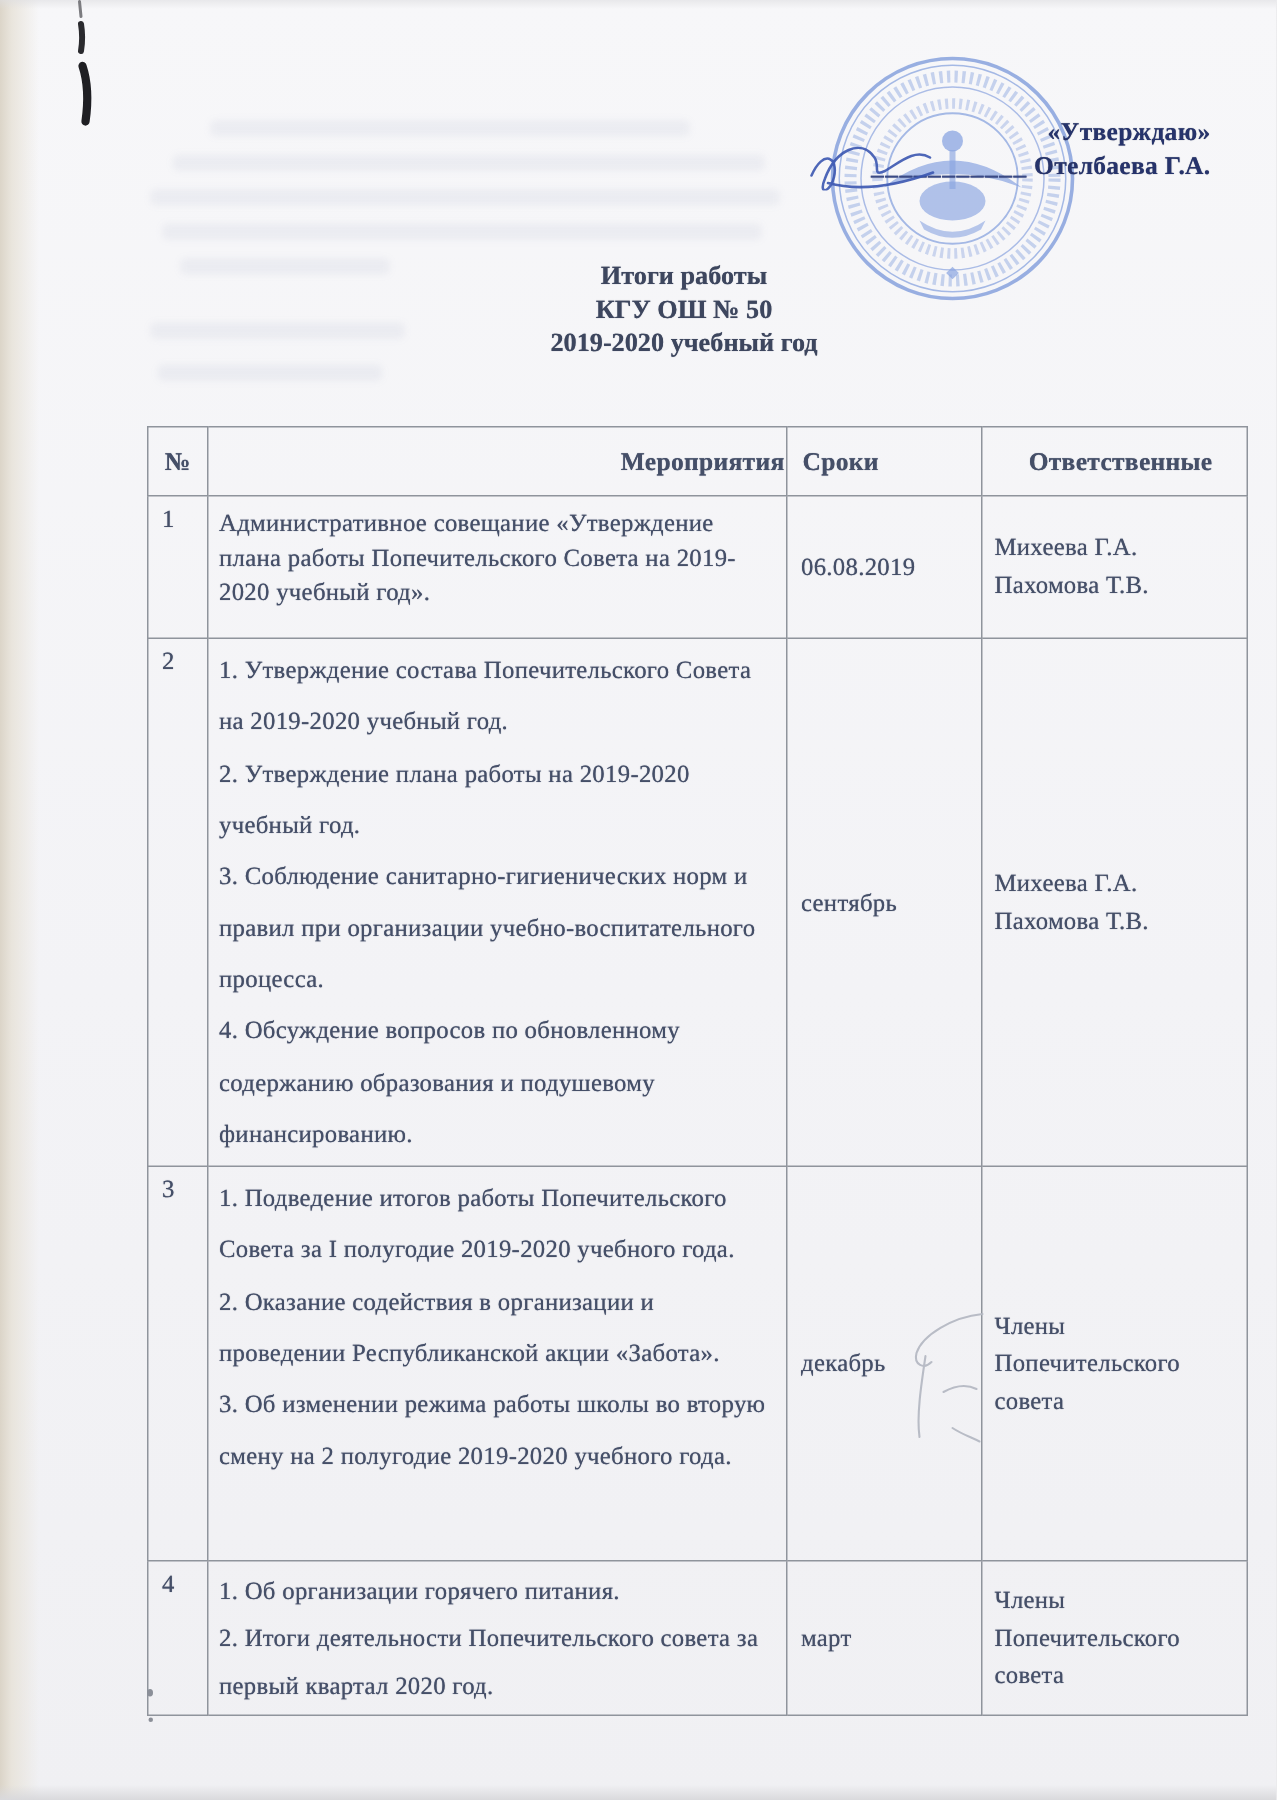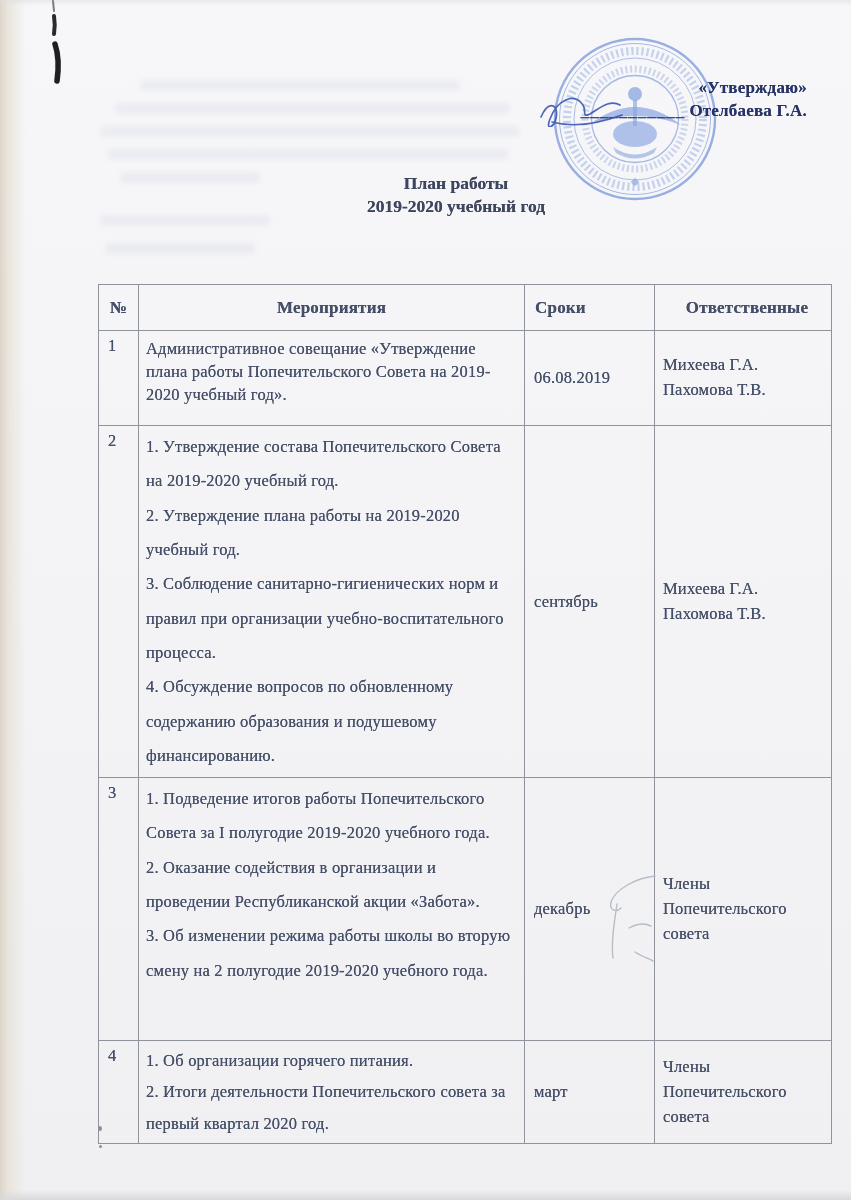--- a/index.html
+++ b/index.html
@@ -32,21 +32,21 @@
     text-shadow:0 0 .5px rgba(61,70,94,.85);}
   
   .stamp{position:absolute;left:549px;top:33px;opacity:.88;}
   
   table.plan{position:absolute;left:98px;top:284px;border-collapse:collapse;table-layout:fixed;
     width:704px;font-size:16.5px;color:#454f68;}
   table.plan th,table.plan td{border:1px solid #8f949c;overflow:hidden;}
   table.plan th{font-size:17px;font-weight:bold;text-shadow:0 0 .5px rgba(69,79,104,.9);}
   thead tr{height:46px;}
   th.h-num{width:37px;text-align:center;}
-  th.h-act{width:383px;text-align:center;}
+  th.h-act{width:383px;text-align:right;}
   th.h-term{width:118px;text-align:left;padding-left:10px;margin-top:32px;}
   th.h-resp{width:166px;text-align:center;padding-left:9px;}
   tbody tr:nth-child(1){height:95px;}
   tbody tr:nth-child(2){height:287px;}
   tbody tr:nth-child(3){height:263px;}
   tbody tr:nth-child(4){height:97px;}
   td.c-num{vertical-align:top;padding:5px 2px 0 9px;}
   td.c-act{vertical-align:top;padding:4px 10px 4px 7px;}
   td.c-act p{margin:0;line-height:2.08;}
   tbody tr:nth-child(1) td.c-act p{line-height:1.4;padding-top:2px;}
@@ -107,21 +107,22 @@
     <div class="sig-row">
       <svg class="sig-svg" width="130" height="44" viewBox="0 0 130 44">
         <path d="M8,34 c8,-18 18,-12 15,1 c-2,10 -11,13 -6,1 c7,-19 24,-27 33,-14 c4,6 -2,13 7,9 c10,-6 20,-15 30,-9 m-68,17 c22,6 48,1 70,-7" stroke="#3b57b0" stroke-width="1.7" fill="none" stroke-linecap="round" opacity=".9"></path>
       </svg>
       <span class="sig-underline">___________</span>
       <span class="scan-text">Отелбаева Г.А.</span>
     </div>
   </div>
 
   <div class="title">
-    <div>План работы</div>
+    <div>Итоги работы</div>
+    <div>КГУ ОШ № 50</div>
     <div>2019-2020 учебный год</div>
   </div>
 
   <table class="plan">
     <thead>
       <tr>
         <th class="h-num scan-text">№</th>
         <th class="h-act scan-text">Мероприятия</th>
         <th class="h-term scan-text">Сроки</th>
         <th class="h-resp scan-text">Ответственные</th>

